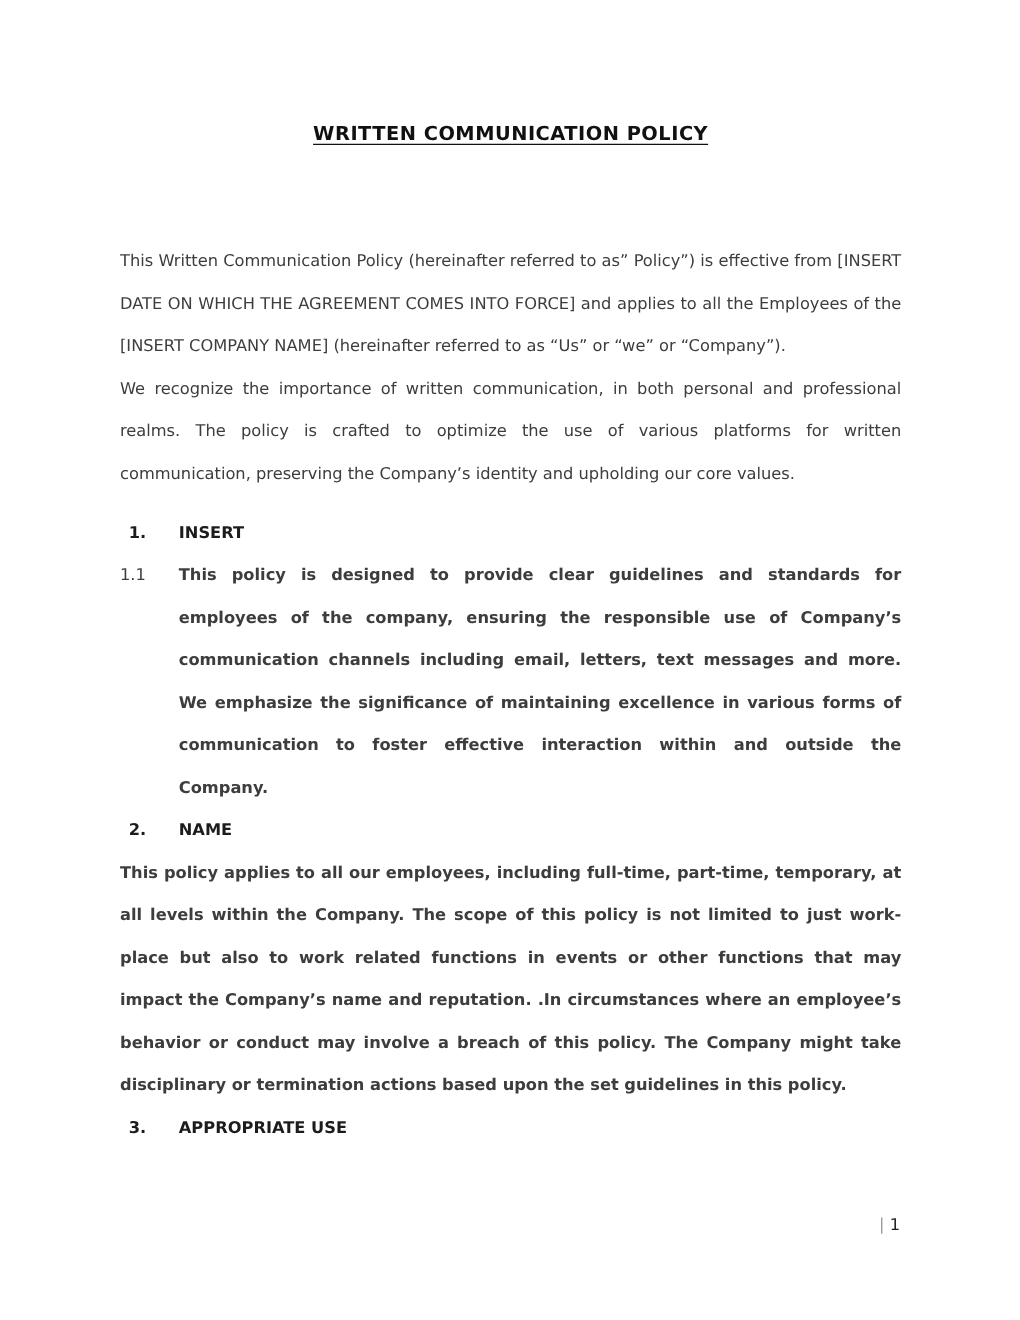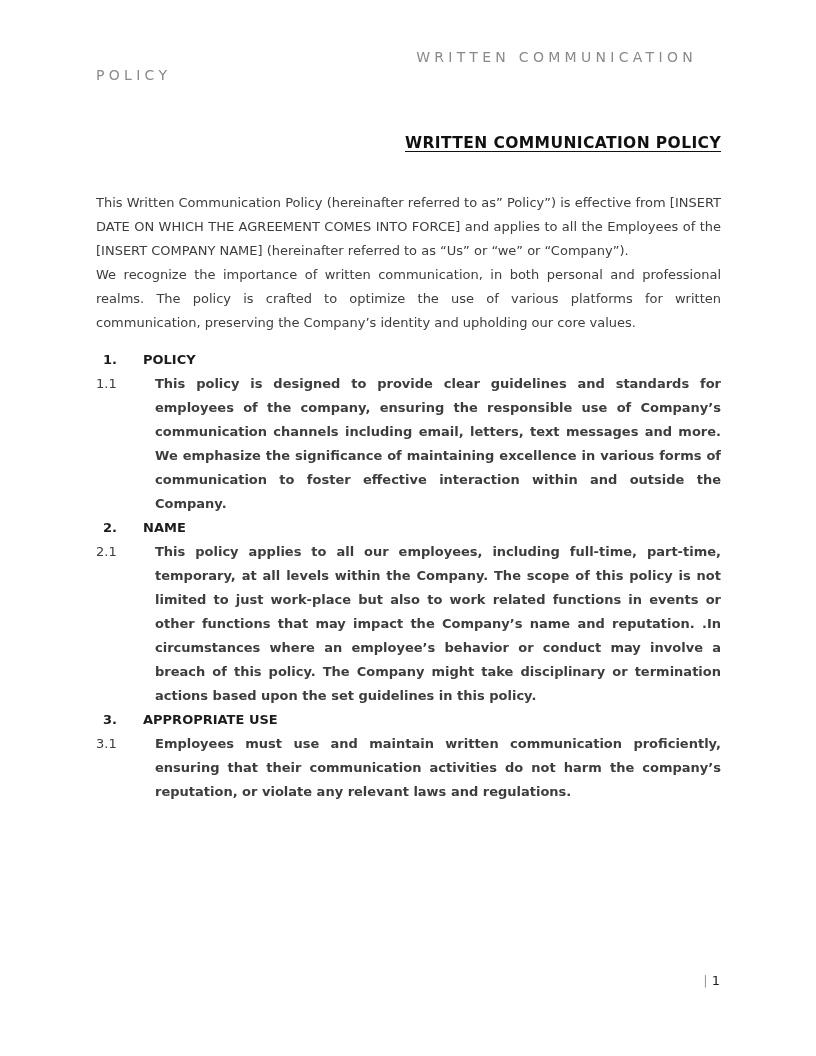--- a/index.html
+++ b/index.html
@@ -20,94 +20,85 @@
     right: 95px;
     top: 48px;
   }
   
   .doc-header { color: #8a8a8a; font-size: 14px; letter-spacing: 4.3px; line-height: 18px; }
   .doc-header .hline1 { text-align: right; padding-right: 24px; }
   .doc-header .hline2 { text-align: left; }
   
   .doc-title {
     margin-top: 50px;
-    margin-bottom: 39px;
-    text-align: right;
+    margin-bottom: 77px;
+    text-align: center;
     font-size: 15.5px;
     font-weight: bold;
     color: #111111;
     letter-spacing: 0.4px;
   }
   .doc-title span { text-decoration: underline; text-underline-offset: 3px; }
   
-  .body-text { font-size: 13px; line-height: 24px; }
+  .body-text { font-size: 13px; line-height: 34px; }
   .para { text-align: justify; }
   
   .sect-heading { display: flex; font-weight: bold; color: #1c1c1c; }
   .sect-heading.first { margin-top: 13px; }
   .sect-num { width: 47px; flex: 0 0 47px; padding-left: 7px; }
   .sect-label { flex: 1; }
-  .sub-item { display: flex; gap: 12px; }
+  .sub-item { display: flex; }
   .item-num { width: 47px; flex: 0 0 47px; }
   .item-text { flex: 1; text-align: justify; font-weight: bold; }
   
   .doc-footer {
     position: absolute;
     top: 973px;
     right: 96px;
     font-size: 13px;
     color: #1c1c1c;
   }
   .doc-footer .pipe { color: #9a9a9a; }
 </style>
 </head>
 <body>
 
 <div class="page">
   <div class="content">
 
-    <div class="doc-header">
-      <div class="hline1">WRITTEN COMMUNICATION</div>
-      <div class="hline2">POLICY</div>
-    </div>
 
     <div class="doc-title">
       <span>WRITTEN COMMUNICATION POLICY</span>
     </div>
 
     <div class="body-text">
 
       <div class="para">This Written Communication Policy (hereinafter referred to as” Policy”) is effective from [INSERT DATE ON WHICH THE AGREEMENT COMES INTO FORCE] and applies to all the Employees of the [INSERT COMPANY NAME] (hereinafter referred to as “Us” or “we” or “Company”).</div>
       <div class="para">We recognize the importance of written communication, in both personal and professional realms. The policy is crafted to optimize the use of various platforms for written communication, preserving the Company’s identity and upholding our core values.</div>
 
       <div class="sect-heading first">
         <div class="sect-num">1.</div>
-        <div class="sect-label">POLICY</div>
+        <div class="sect-label">INSERT</div>
       </div>
       <div class="sub-item">
         <div class="item-num">1.1</div>
         <div class="item-text">This policy is designed to provide clear guidelines and standards for employees of the company, ensuring the responsible use of Company’s communication channels including email, letters, text messages and more. We emphasize the significance of maintaining excellence in various forms of communication to foster effective interaction within and outside the Company.</div>
       </div>
 
       <div class="sect-heading">
         <div class="sect-num">2.</div>
         <div class="sect-label">NAME</div>
       </div>
       <div class="sub-item">
-        <div class="item-num">2.1</div>
         <div class="item-text">This policy applies to all our employees, including full-time, part-time, temporary, at all levels within the Company. The scope of this policy is not limited to just work-place but also to work related functions in events or other functions that may impact the Company’s name and reputation. .In circumstances where an employee’s behavior or conduct may involve a breach of this policy. The Company might take disciplinary or termination actions based upon the set guidelines in this policy.</div>
       </div>
 
       <div class="sect-heading">
         <div class="sect-num">3.</div>
         <div class="sect-label">APPROPRIATE USE</div>
-      </div>
-      <div class="sub-item">
-        <div class="item-num">3.1</div>
-        <div class="item-text">Employees must use and maintain written communication proficiently, ensuring that their communication activities do not harm the company’s reputation, or violate any relevant laws and regulations.</div>
       </div>
 
     </div>
   </div>
 
   <div class="doc-footer">
     <span class="pipe">|</span>
     <span>1</span>
   </div>
 </div>

